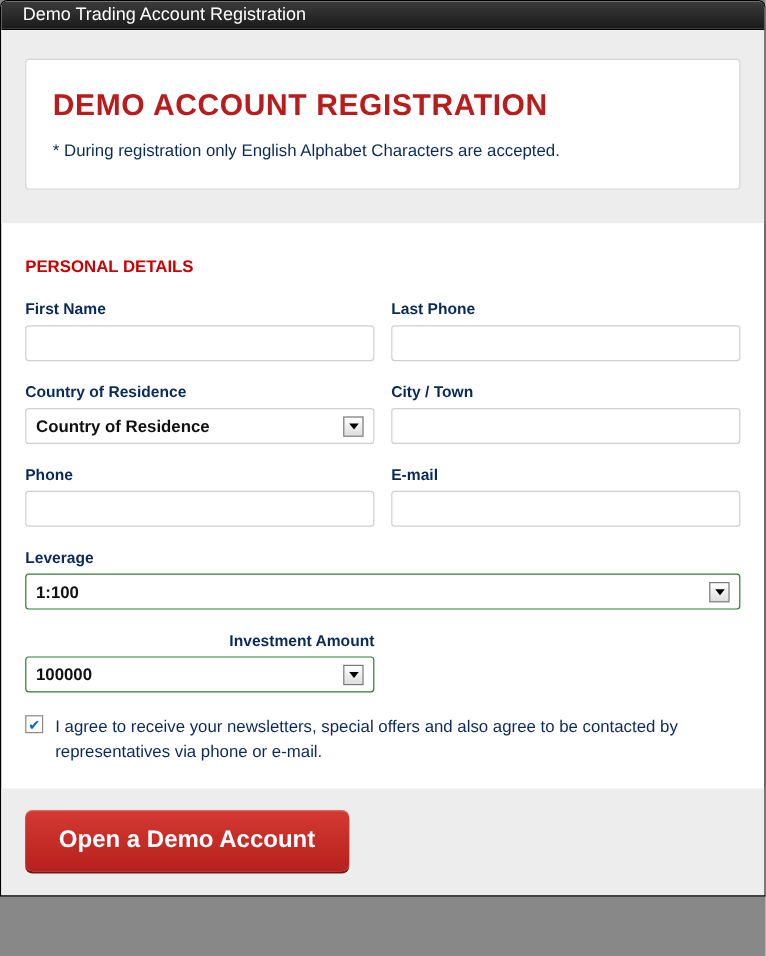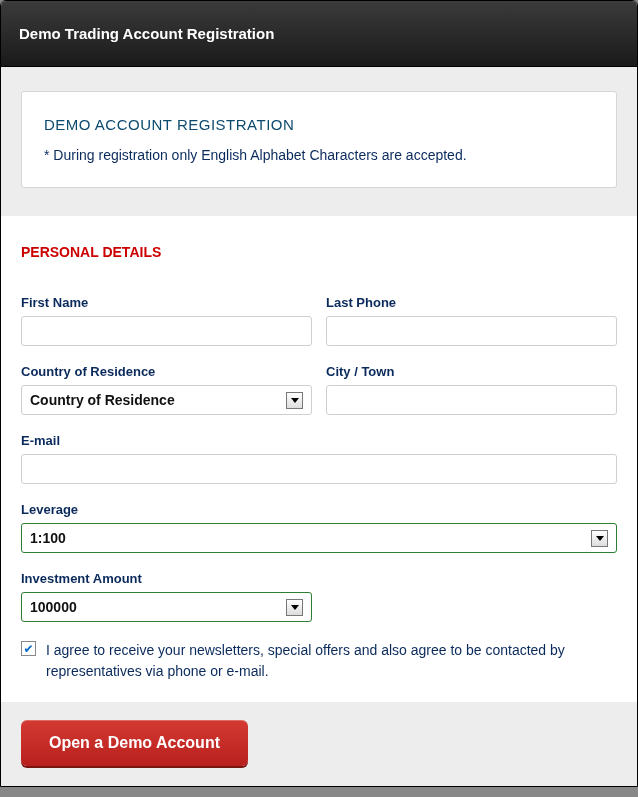--- a/index.html
+++ b/index.html
@@ -13,70 +13,70 @@
   .window {
     width: 638px;
     background: #fff;
     border: 1px solid #000;
     border-radius: 6px 6px 0 0;
     overflow: hidden;
   }
   .titlebar {
     background: linear-gradient(to bottom, #3b3b3b, #1a1a1a);
     color: #fff;
-    font-weight: bold;
+    font-weight: normal;
     font-size: 15px;
-    padding: 24px 18px;
+    padding: 3px 18px;
     border-bottom: 1px solid #000;
   }
   .header-zone {
     background: #ededed;
     padding: 24px 20px 28px 20px;
   }
   .card {
     background: #fff;
     border: 1px solid #d6d6d6;
     border-radius: 3px;
     padding: 24px 22px;
   }
   .card-title {
-    color: #0c4a6e;
-    font-weight: normal;
+    color: #b91c1c;
+    font-weight: bold;
     font-family: "Arial Narrow", Arial, sans-serif;
     font-stretch: condensed;
     letter-spacing: 0.5px;
-    font-size: 15px;
+    font-size: 25px;
     margin-bottom: 14px;
     text-transform: uppercase;
   }
   .card-note {
     color: #0a2a5c;
     font-size: 14px;
   }
   .form-zone {
     padding: 28px 20px 0 20px;
   }
   .section-title {
     color: #cc0000;
     font-weight: bold;
     font-size: 14px;
-    margin-bottom: 35px;
+    margin-bottom: 20px;
     text-transform: uppercase;
   }
   .row {
     display: flex;
     gap: 14px;
     margin-bottom: 18px;
   }
   .field {
     flex: 1;
     display: flex;
     flex-direction: column;
   }
-  .field.half { width: calc(50% - 7px); flex: none; }
+  .field.half { width: calc(50% - 7px); flex: none; text-align: right; }
   .label {
     color: #0a2a5c;
     font-size: 13px;
     font-weight: bold;
     margin-bottom: 6px;
   }
   .text-input, .select {
     height: 30px;
     border: 1px solid #cfcfcf;
     border-radius: 3px;
@@ -135,21 +135,21 @@
     line-height: 1.5;
   }
   .footer-zone {
     background: #ededed;
     padding: 18px 20px 20px 20px;
   }
   .submit-btn {
     background: linear-gradient(to bottom, #d43a32, #b8201e);
     color: #fff;
     font-weight: bold;
-    font-size: 16px;
+    font-size: 20px;
     border: none;
     border-radius: 6px;
     padding: 14px 28px;
     cursor: pointer;
     box-shadow: 0 2px 0 #7a1612, inset 0 1px 0 rgba(255,255,255,0.25);
   }
 </style>
 </head>
 <body>
 
@@ -185,20 +185,24 @@
           <span class="arrow"></span>
         </div>
       </div>
       <div class="field">
         <div class="label">City / Town</div>
         <input class="text-input" value="" style="">
       </div>
     </div>
 
     <div class="row">
+      <div class="field">
+        <div class="label">Phone</div>
+        <input class="text-input" value="" style="">
+      </div>
       <div class="field">
         <div class="label">E-mail</div>
         <input class="text-input" value="" style="">
       </div>
     </div>
 
     <div class="row">
       <div class="field">
         <div class="label">Leverage</div>
         <div class="select green">

